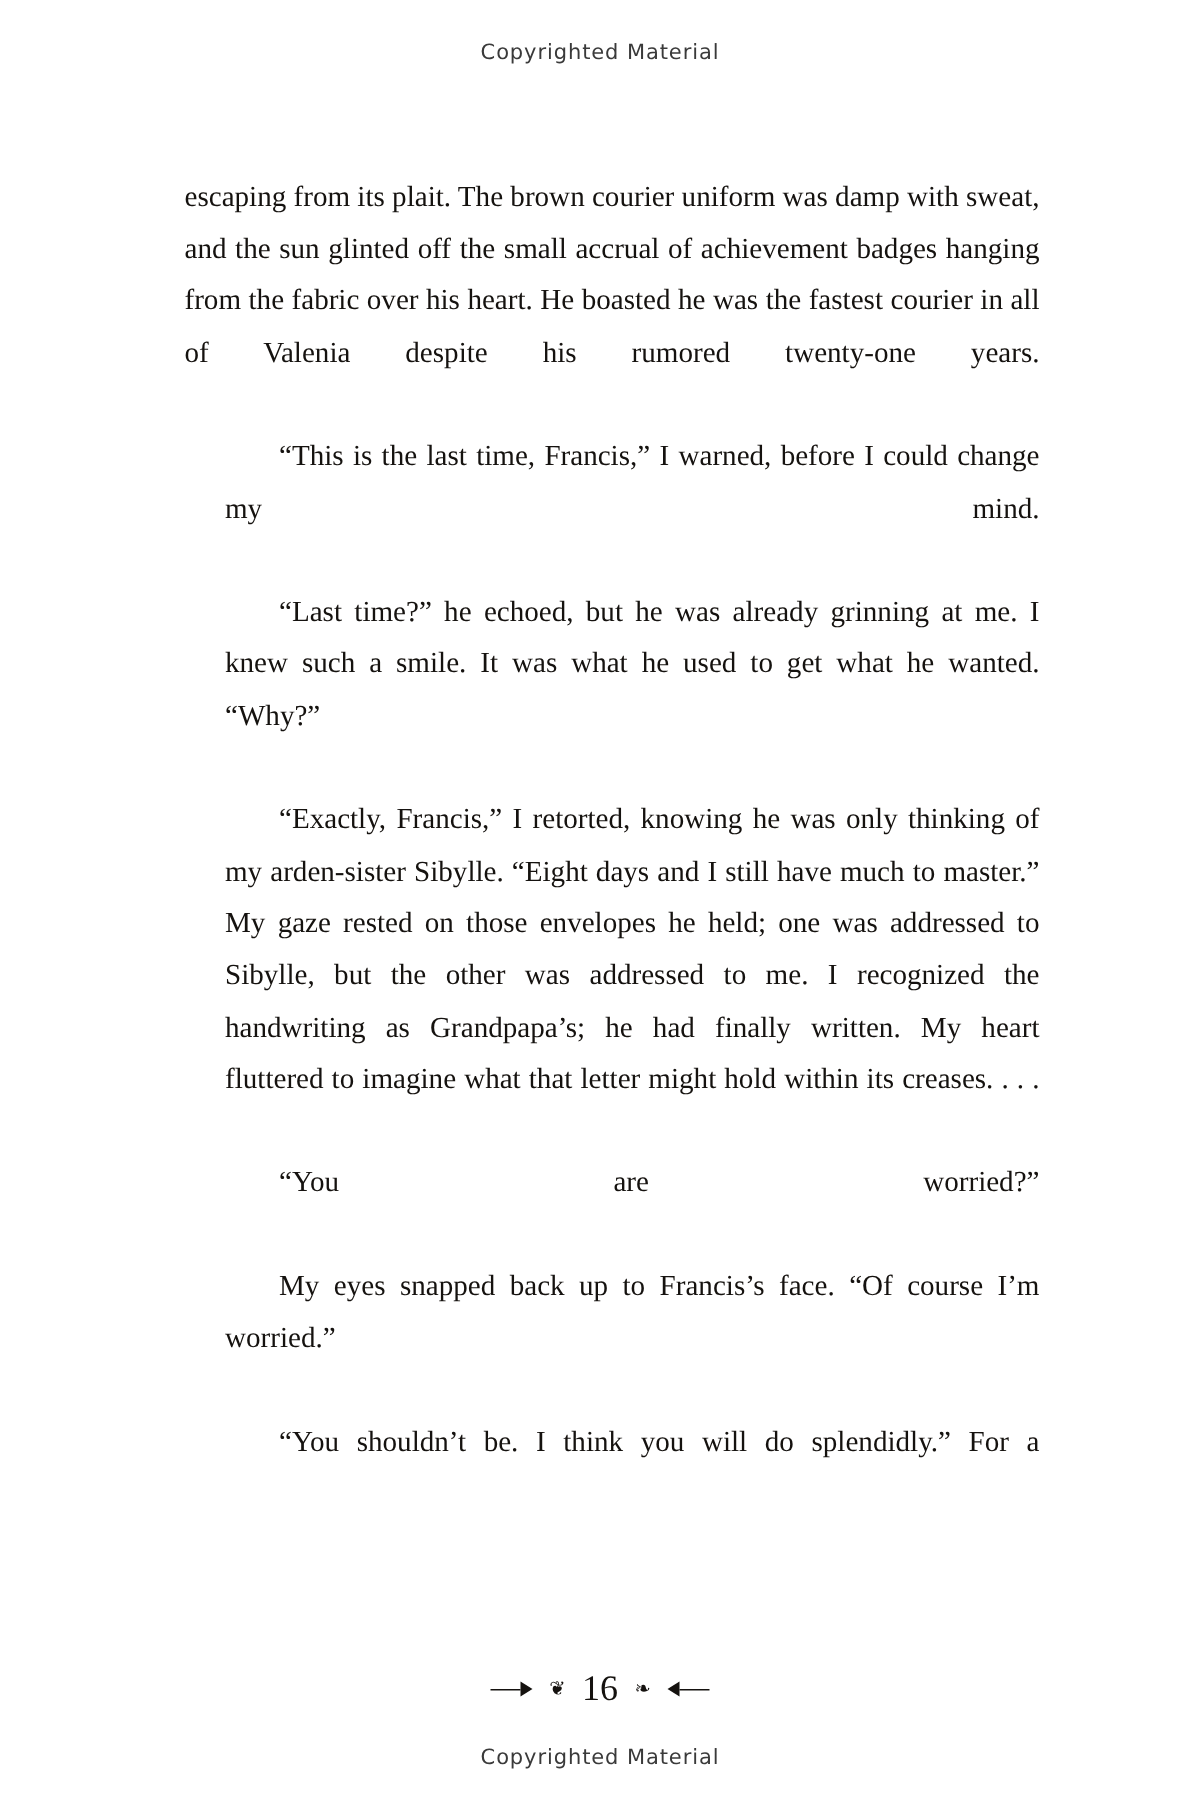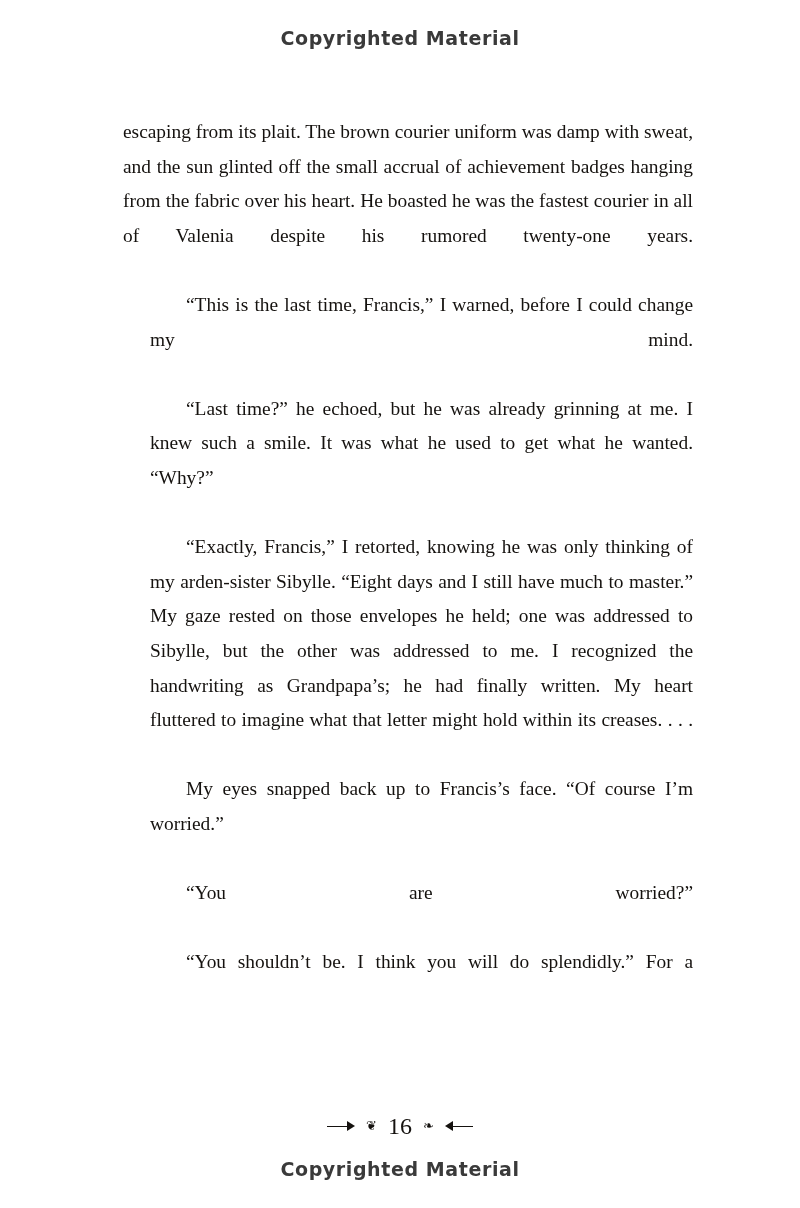--- a/index.html
+++ b/index.html
@@ -19,24 +19,24 @@
   .page {
     position: absolute;
     inset: 0;
     display: flex;
     flex-direction: column;
   }
 
   .watermark {
     text-align: center;
     font-family: "DejaVu Sans", sans-serif;
-    font-size: 19px;
+    font-size: 14px;
     letter-spacing: 0.6px;
     color: #3a3a3a;
-    font-weight: 700;
+    font-weight: 400;
   }
 
   .watermark-top {
     margin-top: 27px;
   }
 
   .watermark-bottom {
     position: absolute;
     left: 0;
     right: 0;
@@ -143,22 +143,22 @@
 
 <div class="page">
 
   <div class="watermark watermark-top">Copyrighted Material</div>
 
   <div class="body-text">
     <p class="" style="text-align-last: left;">escaping from its plait. The brown courier uniform was damp with sweat, and the sun glinted off the small accrual of achievement badges hanging from the fabric over his heart. He boasted he was the fastest courier in all of Valenia despite his rumored twenty-one years.</p>
     <p class="indent" style="text-align-last: left;">“This is the last time, Francis,” I warned, before I could change my mind.</p>
     <p class="indent" style="text-align-last: left; font-family: Liberation Serif, serif;">“Last time?” he echoed, but he was already grinning at me. I knew such a smile. It was what he used to get what he wanted. “Why?”</p>
     <p class="indent" style="text-align-last: left;">“Exactly, Francis,” I retorted, knowing he was only thinking of my arden-sister Sibylle. “Eight days and I still have much to master.” My gaze rested on those envelopes he held; one was addressed to Sibylle, but the other was addressed to me. I recognized the handwriting as Grandpapa’s; he had finally written. My heart fluttered to imagine what that letter might hold within its creases. . . .</p>
+    <p class="indent" style="text-align-last: left;">“You are worried?”</p>
     <p class="indent" style="text-align-last: left;">My eyes snapped back up to Francis’s face. “Of course I’m worried.”</p>
-    <p class="indent" style="text-align-last: left;">“You are worried?”</p>
     <p class="indent" style="text-align-last: left;">“You shouldn’t be. I think you will do splendidly.” For a</p>
   </div>
 
   <div class="folio">
     <span class="orn left"></span>
     <span class="flourish">❦</span>
     <span class="page-number">16</span>
     <span class="flourish">❧</span>
     <span class="orn right"></span>
   </div>

